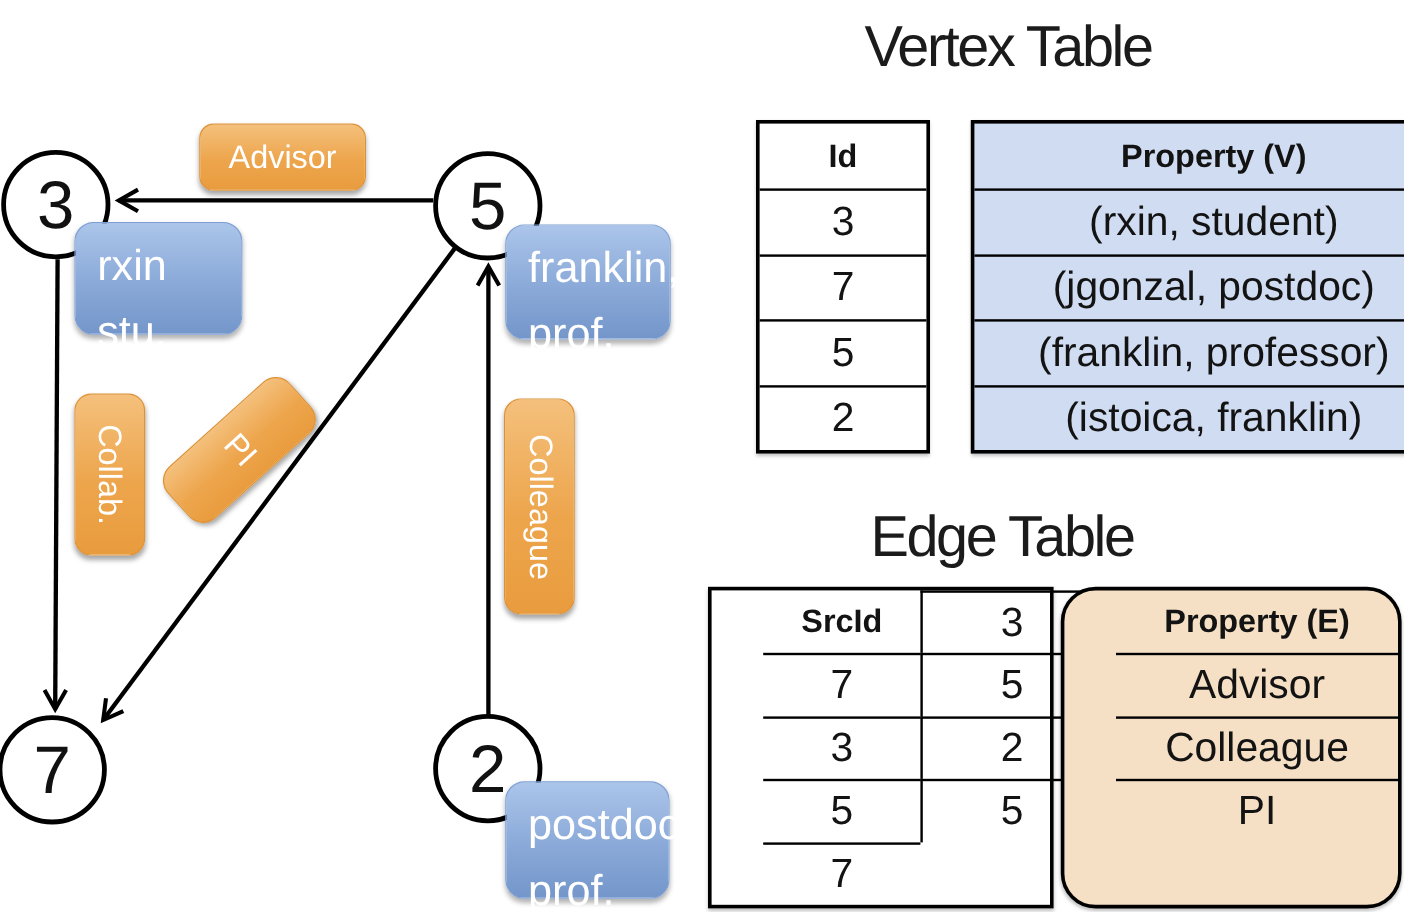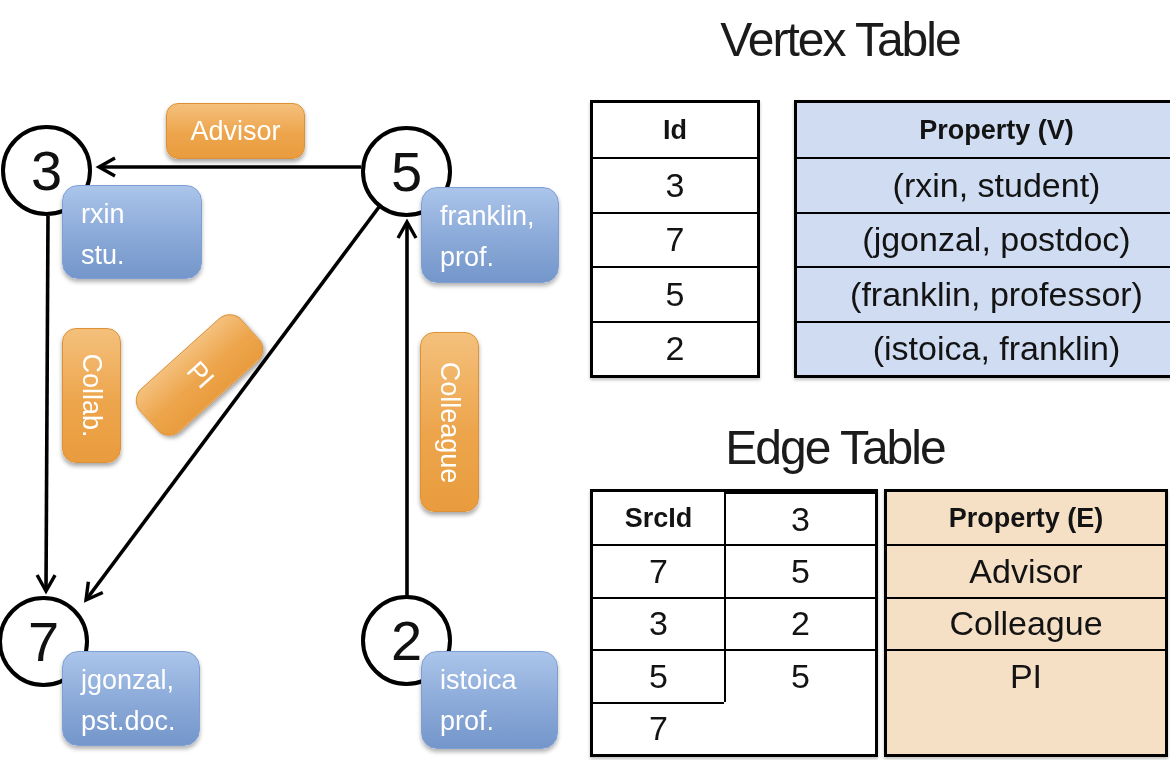--- a/index.html
+++ b/index.html
@@ -21,21 +21,21 @@
     position:absolute;width:83px;height:83px;border:4px solid #000;border-radius:50%;
     background:#fff;display:flex;align-items:center;justify-content:center;
     font-size:56px;color:#111;z-index:3;
   }
   
   .bbox{
     position:absolute;border-radius:16px;z-index:4;
     background:linear-gradient(180deg,#abc5ea 0%,#8aa9d8 55%,#7496ca 100%);
     border:1px solid #7e9fd4;
     box-shadow:0 3px 4px rgba(0,0,0,0.30);
-    color:#fff;font-size:27px;line-height:1.52;padding:8px 0 0 18px;
+    color:#fff;font-size:36px;line-height:1.52;padding:8px 0 0 18px;
   }
   
   .obox{
     position:absolute;z-index:2;border-radius:12px;
     background:linear-gradient(180deg,#f4c07c 0%,#eda54c 55%,#e99c3e 100%);
     border:1px solid #dd9134;
     box-shadow:0 3px 4px rgba(0,0,0,0.35);
     color:#fff;font-size:27px;
     display:flex;align-items:center;justify-content:center;
   }
@@ -43,34 +43,34 @@
   .pi-box{transform:rotate(-42deg);}
   
   .edges{position:absolute;left:0;top:0;z-index:1;}
 
   
   .tbl{position:absolute;display:flex;gap:6px;}
   .vtbl{left:590px;top:100px;}
   .etbl{left:590px;top:489px;}
   .colbox{border:3px solid #000;box-sizing:border-box;box-shadow:0 2px 3px rgba(0,0,0,0.25);}
   .vtbl .colbox{height:278px;}
-  .etbl .colbox{height:268px;}
+  .etbl .colbox{height:268px;padding-left:43px;}
   .cell{
     display:flex;align-items:center;justify-content:center;
     font-size:34px;color:#131313;box-sizing:border-box;
   }
   .cell.hdr{font-size:27px;font-weight:700;}
   .vtbl .cell{height:54.4px;}
   .etbl .cell{height:52.4px;}
   .cell + .cell, .grid2 .cell:nth-child(n+3){border-top:2.5px solid #000;}
-  .id-col{width:170px;display:flex;flex-direction:column;background:#fff;}
+  .id-col{width:145px;display:flex;flex-direction:column;background:#fff;margin-left:40px;}
   .vprop-col{width:405px;display:flex;flex-direction:column;background:#cfdcf1;margin-left:28px;}
   .grid2{width:288px;display:grid;grid-template-columns:131px 151px;background:#fff;}
   .grid2 .cell:nth-child(even){border-left:2.5px solid #000;}
-  .eprop-col{width:284px;display:flex;flex-direction:column;background:#f6e0c5;}
+  .eprop-col{width:284px;display:flex;flex-direction:column;background:#f6e0c5;border-radius:29px;}
 </style>
 </head>
 <body>
 
 <div class="stage">
 
 
   <svg class="edges" width="580" height="760" viewBox="0 0 580 760">
     <defs>
       <marker id="arrowhead" markerUnits="userSpaceOnUse" markerWidth="28" markerHeight="28" refX="20" refY="13" orient="auto">
@@ -97,26 +97,22 @@
   </div>
 
   <div class="bbox" style="left:62px;top:185px;width:120px;height:84px;">
     <div>rxin</div>
     <div>stu.</div>
   </div>
   <div class="bbox" style="left:421px;top:187px;width:118px;height:86px;">
     <div>franklin,</div>
     <div>prof.</div>
   </div>
-  <div class="bbox" style="left:62px;top:651px;width:118px;height:85px;">
-    <div>jgonzal,</div>
-    <div>pst.doc.</div>
-  </div>
   <div class="bbox" style="left:421px;top:651px;width:117px;height:88px;">
-    <div>istoica</div>
+    <div>postdoc</div>
     <div>prof.</div>
   </div>
 
   <div class="obox" style="left:166px;top:103px;width:137px;height:54px;">
     <span>Advisor</span>
   </div>
   <div class="obox" style="left:62px;top:328px;width:57px;height:133px;border-radius:14px;">
     <span class="rot90">Collab.</span>
   </div>
   <div class="obox pi-box" style="left:131px;top:346px;width:135px;height:56px;border-radius:16px;">

